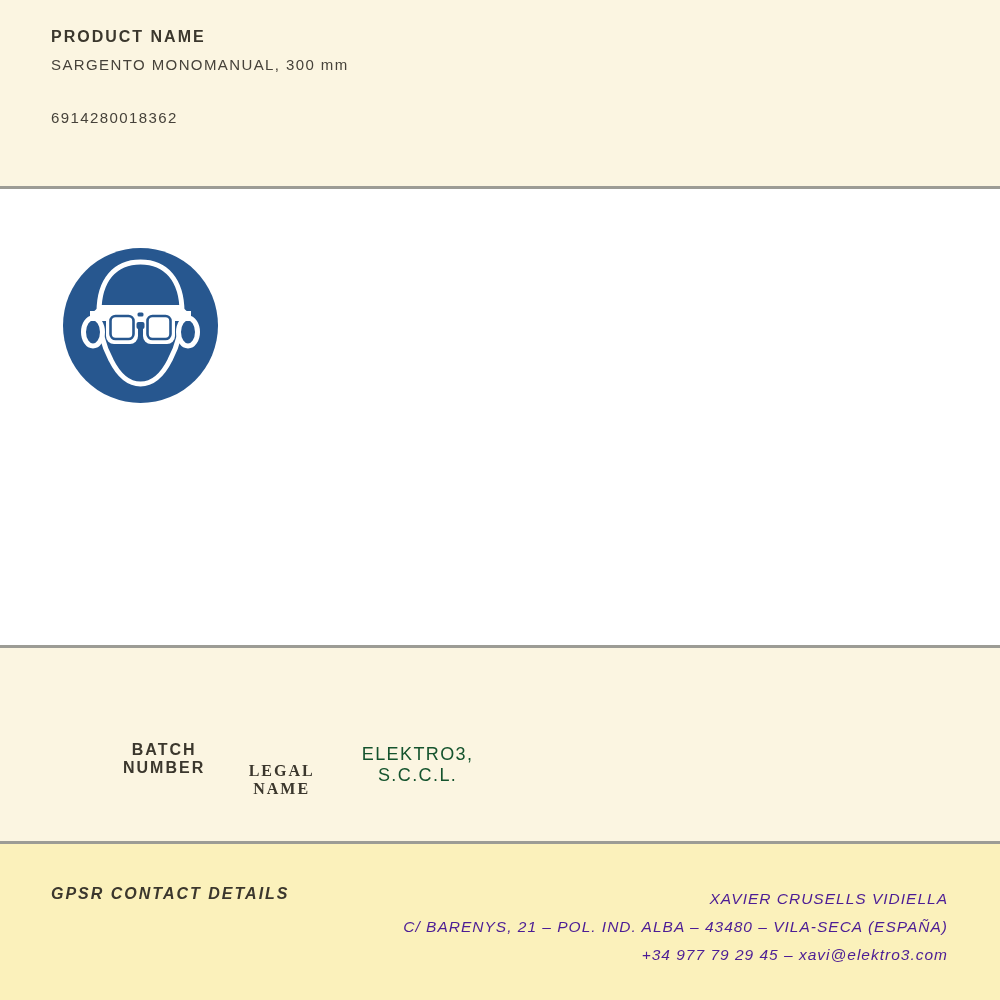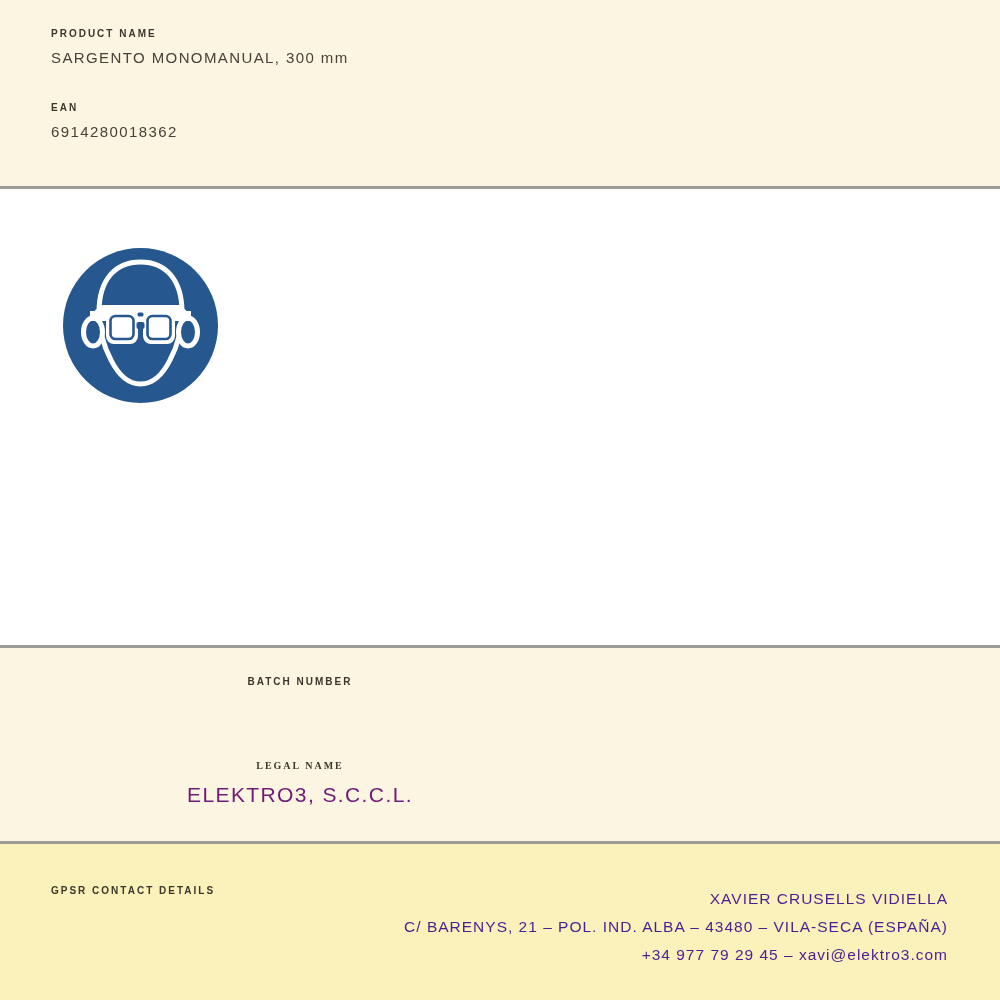--- a/index.html
+++ b/index.html
@@ -15,21 +15,21 @@
   }
   .divider { height: 3px; background: #9c9c95; flex: none; }
 
   
   .sec-top {
     height: 186px; flex: none;
     background: #fbf5e1;
     padding: 28px 50px 0 51px;
   }
   .field-label {
-    font-weight: bold; font-size: 10px; letter-spacing: 2px;
+    font-weight: bold; font-size: 16px; letter-spacing: 2px;
     color: #3b372d;
   }
   .field-value {
     font-size: 15px; letter-spacing: 1.4px;
     color: #46423a; margin-top: 10px;
   }
   .field + .field { margin-top: 36px; }
 
   
   .sec-main {
@@ -45,55 +45,54 @@
 
   
   .sec-details {
     height: 193px; flex: none;
     background: #fbf5e1;
     padding: 28px 100px 0 100px;
     display: flex;
   }
   .detail-col {
     width: 50%;
-    display: flex; flex-direction: column; align-items: center;
+    display: flex; flex-direction: row; align-items: center;
     text-align: center;
   }
   .detail-value-1 { margin-top: 13px; min-height: 18px; }
   .detail-label-2 { margin-top: 42px; font-family: Liberation Serif, serif; }
   .detail-value-2 { margin-top: 12px; min-height: 18px; }
   .detail-value {
-    font-size: 21px; letter-spacing: 1.4px; color: #701a75;
+    font-size: 18px; letter-spacing: 1.4px; color: #14532d;
   }
 
   
   .sec-contact {
     height: 156px; flex: none;
     background: #fbf1bb;
     padding: 41px 52px 0 51px;
-    display: flex; justify-content: space-between; align-items: flex-start;
+    display: flex; justify-content: space-between; align-items: flex-start; font-style: italic;
   }
   .contact-lines {
     text-align: right;
     font-size: 15.5px; letter-spacing: 1px; color: #4c1d95;
     line-height: 28px;
   }
 </style>
 </head>
 <body>
 
 <div class="page">
 
   <div class="sec-top">
     <div class="field">
       <div class="field-label">PRODUCT NAME</div>
       <div class="field-value">SARGENTO MONOMANUAL, 300 mm</div>
     </div>
     <div class="field">
-      <div class="field-label">EAN</div>
       <div class="field-value">6914280018362</div>
     </div>
   </div>
 
   <div class="divider"></div>
 
   <div class="sec-main">
     <svg class="safety-icon" viewBox="0 0 155 155" xmlns="http://www.w3.org/2000/svg">
 
       <circle cx="77.5" cy="77.5" r="77.5" fill="#27578f"></circle>

